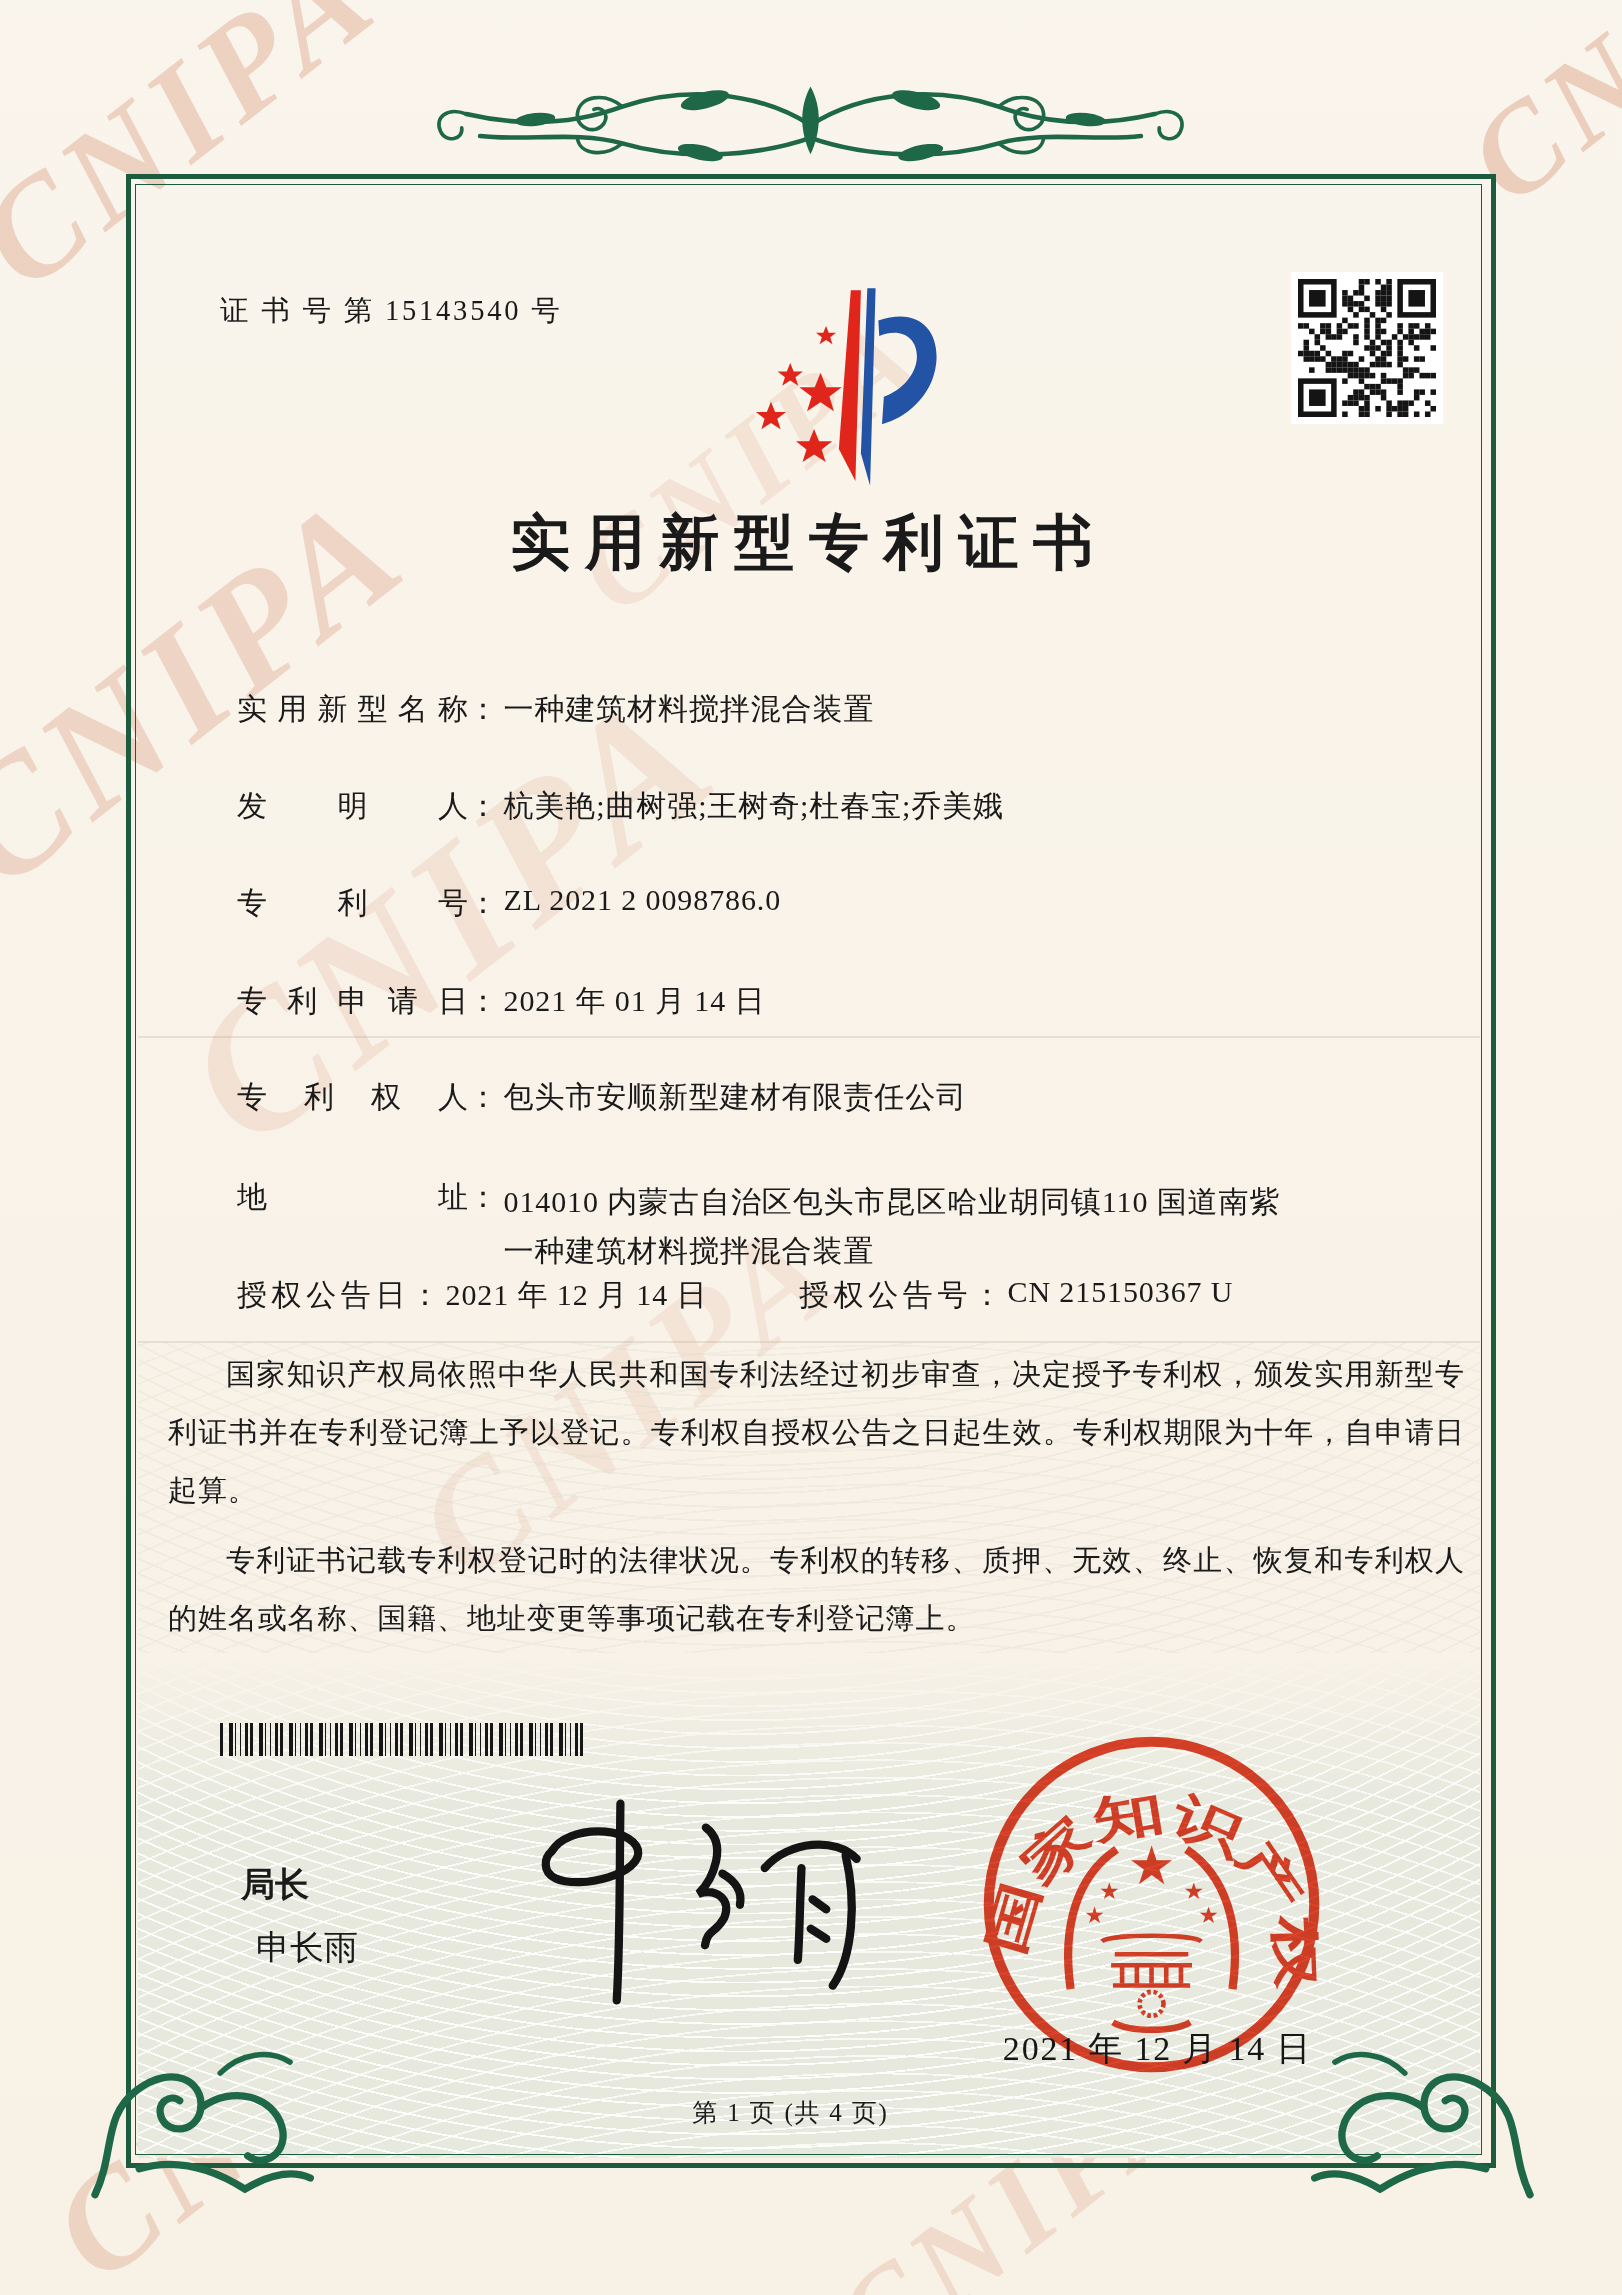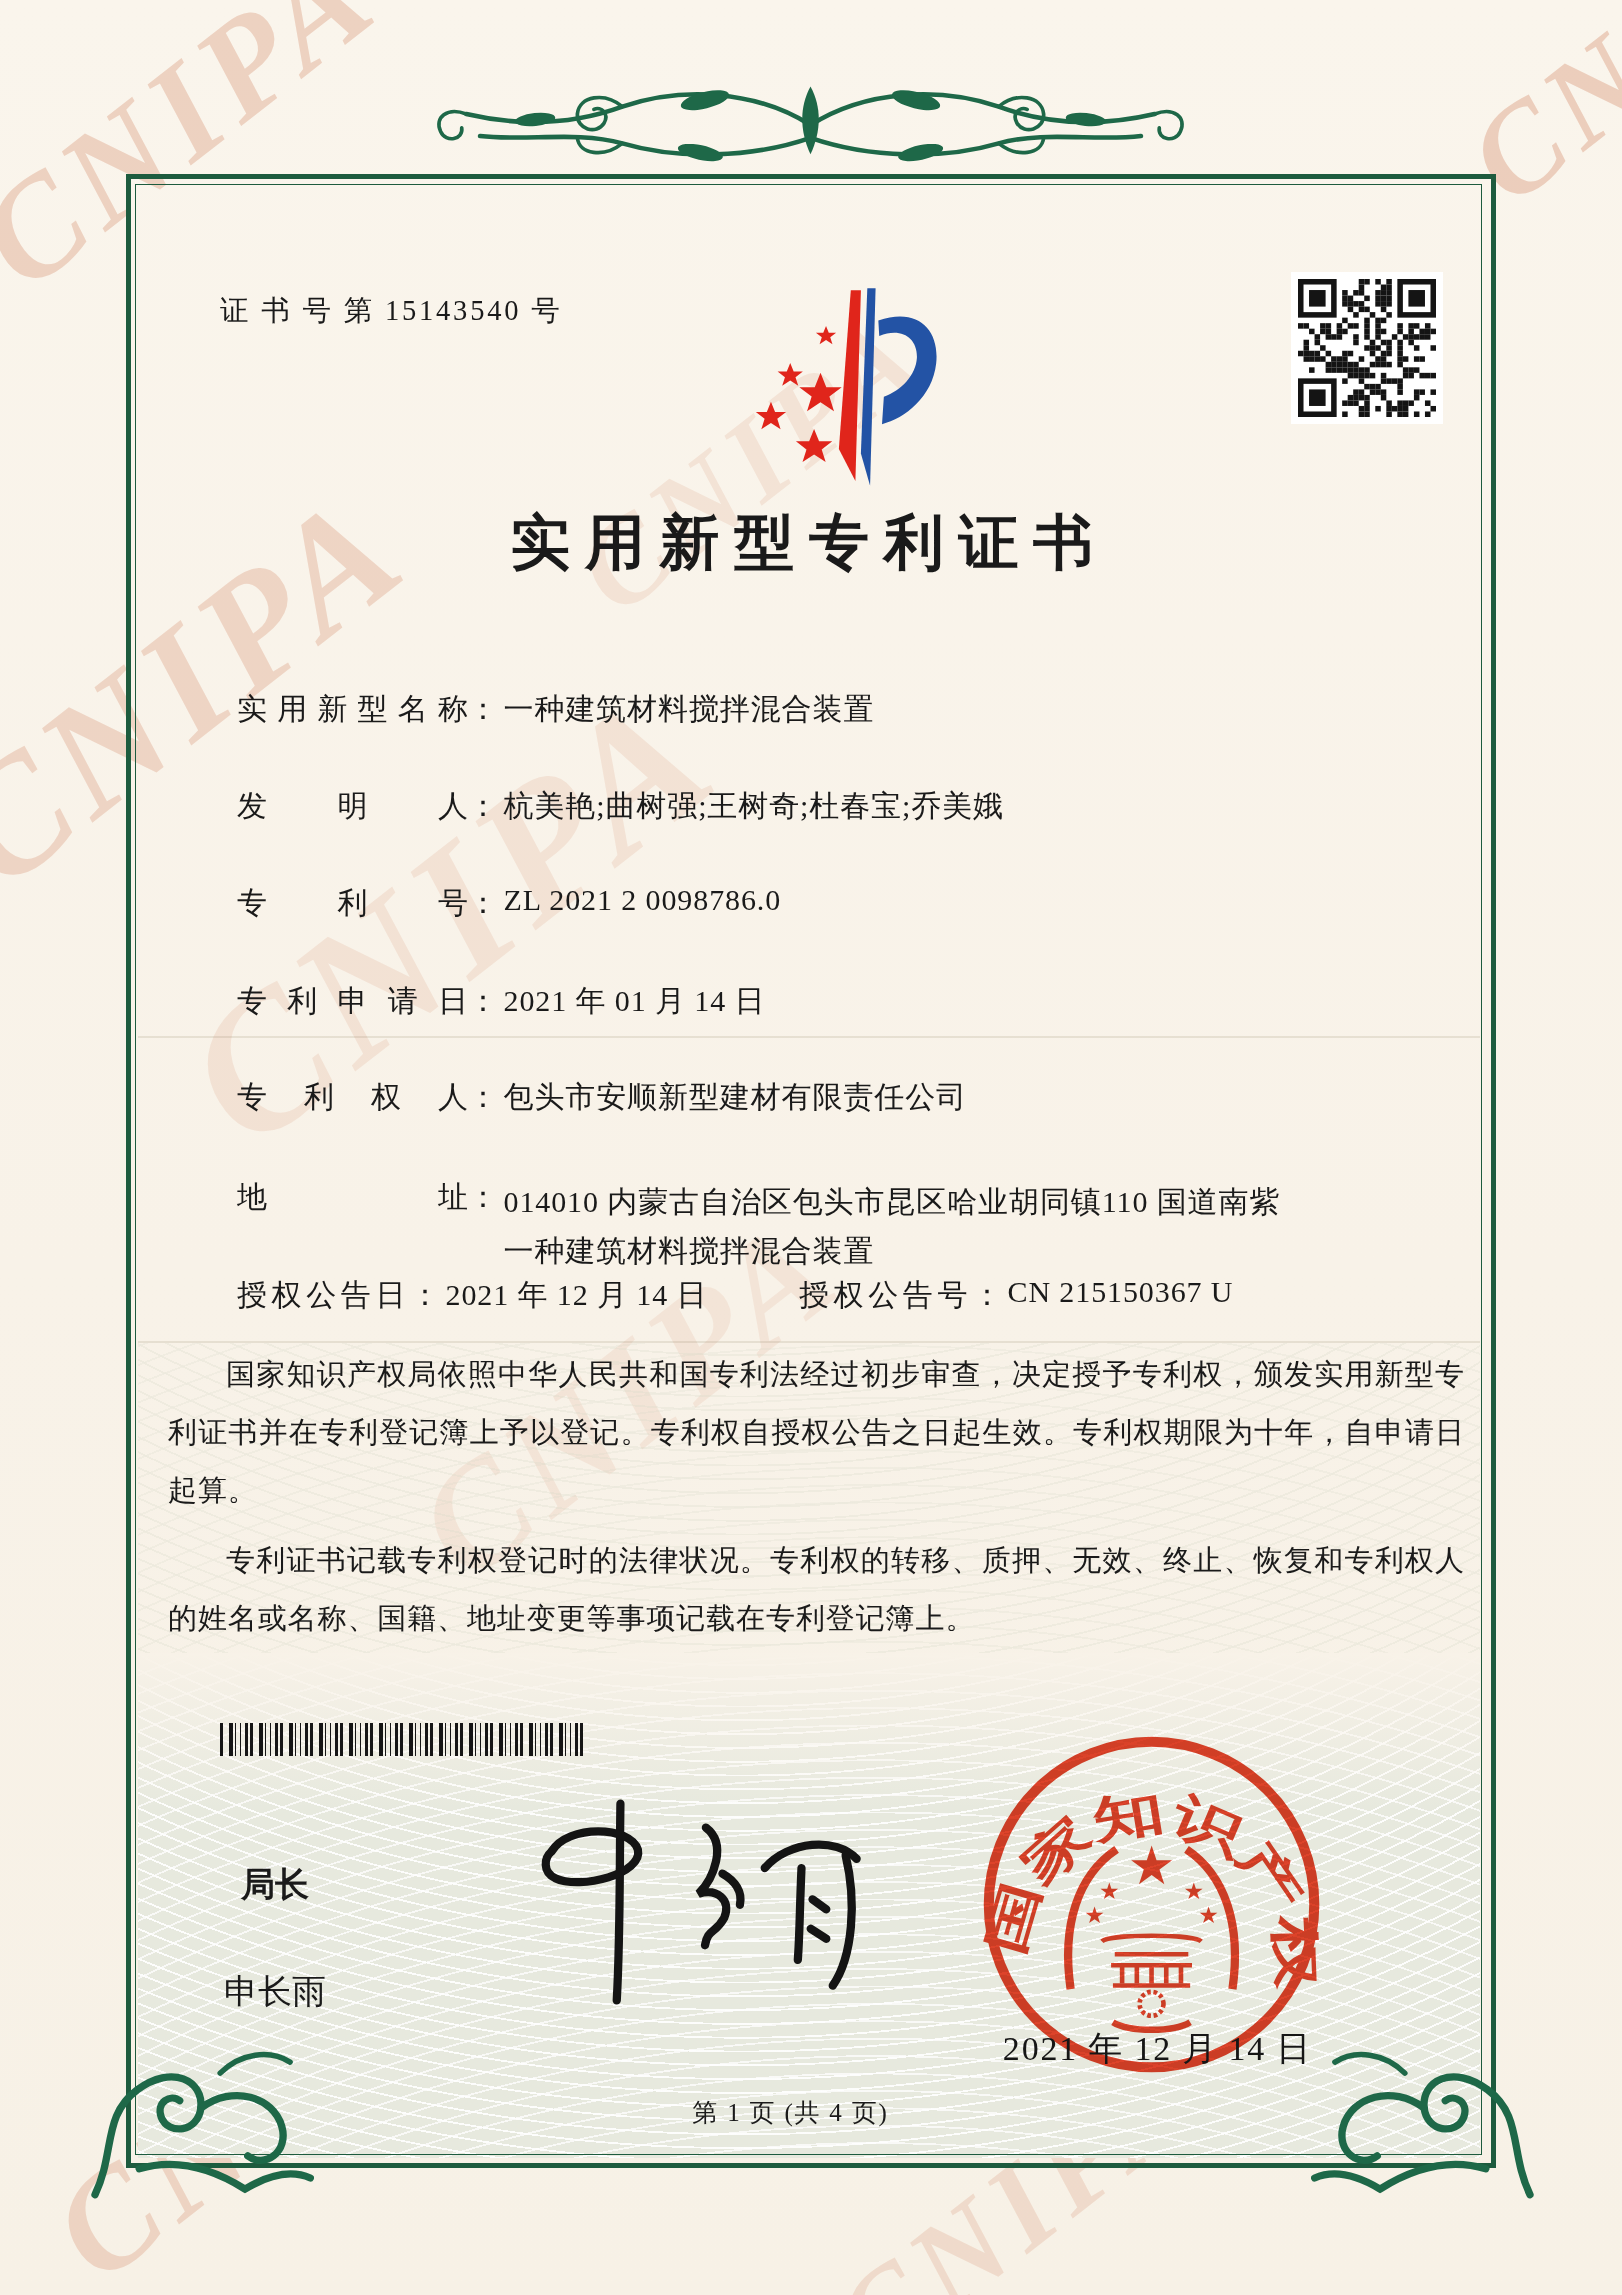--- a/index.html
+++ b/index.html
@@ -58,22 +58,22 @@
        #161616 0 2.8px, transparent 2.8px 4.6px,
        #161616 4.6px 5.5px, transparent 5.5px 9.2px,
        #161616 9.2px 13px, transparent 13px 14.7px,
        #161616 14.7px 16.5px, transparent 16.5px 20px,
        #161616 20px 21px, transparent 21px 25px,
        #161616 25px 28.5px, transparent 28.5px 30px);}
 
   
   .signer-title{position:absolute;left:241px;top:1862px;font-size:34px;
                 font-family:"Liberation Sans",sans-serif;font-weight:bold;}
-  .signer-name{position:absolute;left:224px;top:1925px;font-size:34px;
-               font-family:"Liberation Sans",sans-serif;margin-top:44px;}
+  .signer-name{position:absolute;left:256px;top:1925px;font-size:34px;
+               font-family:"Liberation Sans",sans-serif;}
   .signature{position:absolute;left:432px;top:1789px;}
 
   
   .seal{position:absolute;left:975px;top:1728px;mix-blend-mode:multiply;}
   .seal-date{position:absolute;left:992px;top:2026px;width:331px;text-align:center;
              font-size:34px;letter-spacing:1.8px;color:#161616;}
 
   
   .page-footer{position:absolute;left:138px;top:2096px;width:1305px;text-align:center;
                font-size:25px;letter-spacing:1.8px;}

